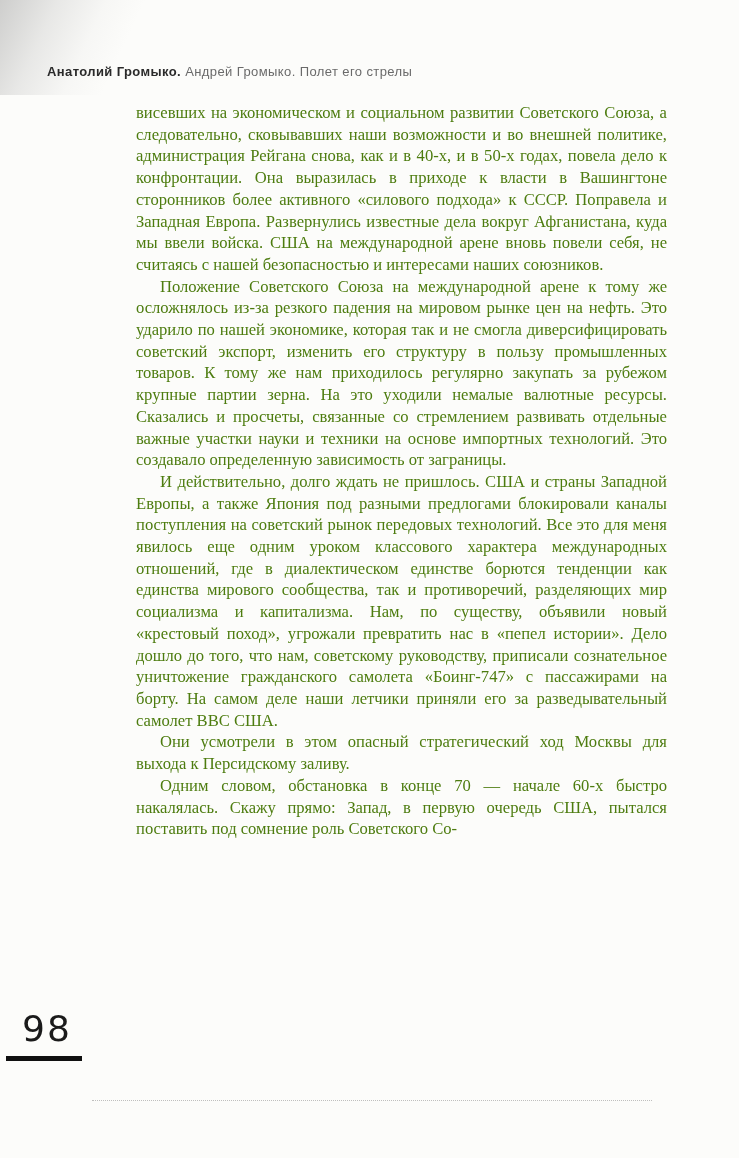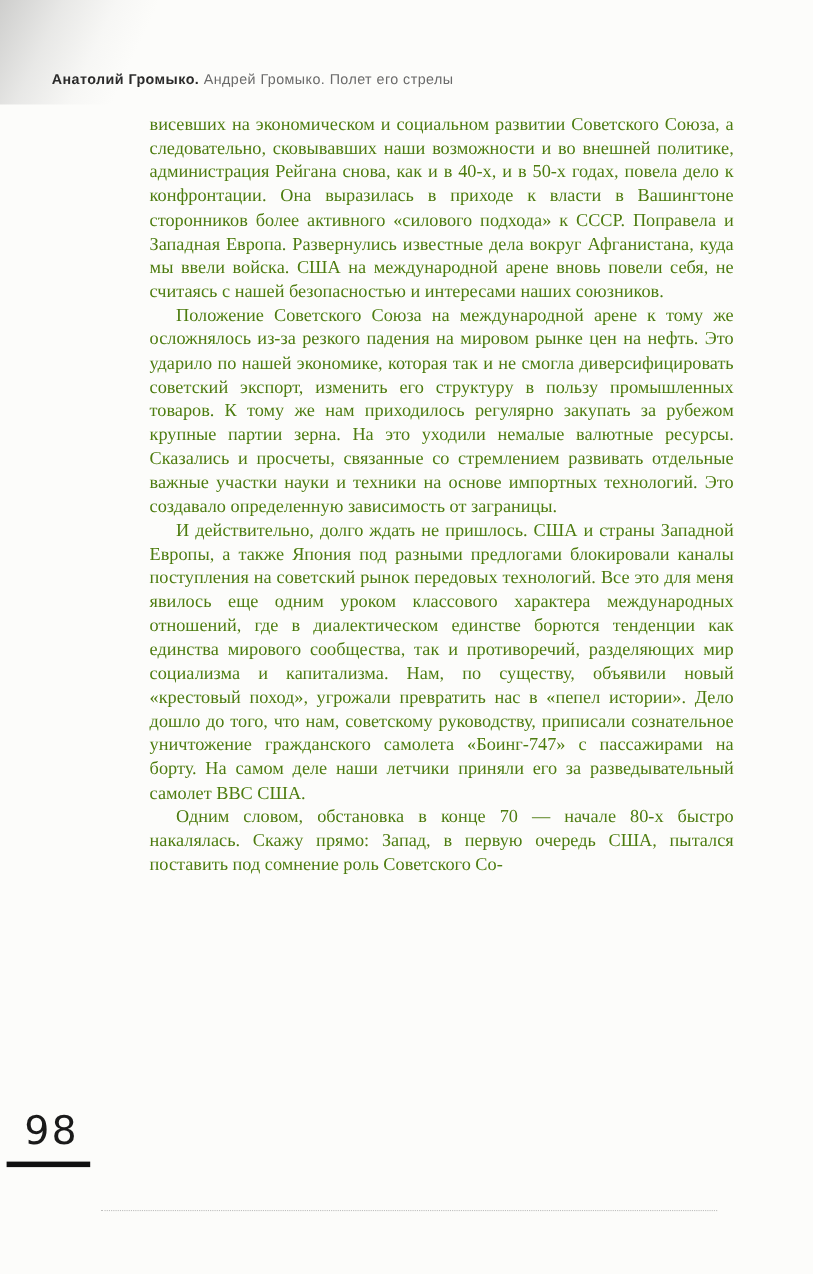--- a/index.html
+++ b/index.html
@@ -128,19 +128,20 @@
   <div class="dotted-artifact"></div>
 
   <div class="running-head">
     <span class="author">Анатолий Громыко.</span><span> Андрей Громыко. Полет его стрелы</span>
   </div>
 
   <div class="text-block">
     <p class="no-indent">висевших на экономическом и социальном развитии Советского Союза, а следовательно, сковывавших наши возможности и во внешней политике, администрация Рейгана снова, как и в 40-х, и в 50-х годах, повела дело к конфронтации. Она выразилась в приходе к власти в Вашингтоне сторонников более активного «силового подхода» к СССР. Поправела и Западная Европа. Развернулись известные дела вокруг Афганистана, куда мы ввели войска. США на международной арене вновь повели себя, не считаясь с нашей безопасностью и интересами наших союзников.</p>
     <p>Положение Советского Союза на международной арене к тому же осложнялось из-за резкого падения на мировом рынке цен на нефть. Это ударило по нашей экономике, которая так и не смогла диверсифицировать советский экспорт, изменить его структуру в пользу промышленных товаров. К тому же нам приходилось регулярно закупать за рубежом крупные партии зерна. На это уходили немалые валютные ресурсы. Сказались и просчеты, связанные со стремлением развивать отдельные важные участки науки и техники на основе импортных технологий. Это создавало определенную зависимость от заграницы.</p>
     <p>И действительно, долго ждать не пришлось. США и страны Западной Европы, а также Япония под разными предлогами блокировали каналы поступления на советский рынок передовых технологий. Все это для меня явилось еще одним уроком классового характера международных отношений, где в диалектическом единстве борются тенденции как единства мирового сообщества, так и противоречий, разделяющих мир социализма и капитализма. Нам, по существу, объявили новый «крестовый поход», угрожали превратить нас в «пепел истории». Дело дошло до того, что нам, советскому руководству, приписали сознательное уничтожение гражданского самолета «Боинг-747» с пассажирами на борту. На самом деле наши летчики приняли его за разведывательный самолет ВВС США.</p>
-    <p>Одним словом, обстановка в конце 70 — начале 80-х быстро накалялась. Скажу прямо: Запад, в первую очередь США, пытался поставить под сомнение роль Советского Со-</p>
+    <p>Они усмотрели в этом опасный стратегический ход Москвы для выхода к Персидскому заливу.</p>
+    <p>Одним словом, обстановка в конце 70 — начале 60-х быстро накалялась. Скажу прямо: Запад, в первую очередь США, пытался поставить под сомнение роль Советского Со-</p>
   </div>
 
   <div class="page-number">98</div>
   <div class="page-number-bar"></div>
 
 </div>
 
 </body></html>

